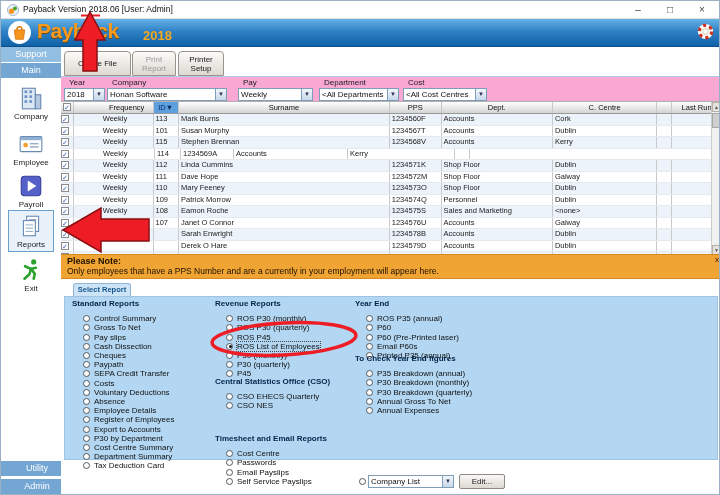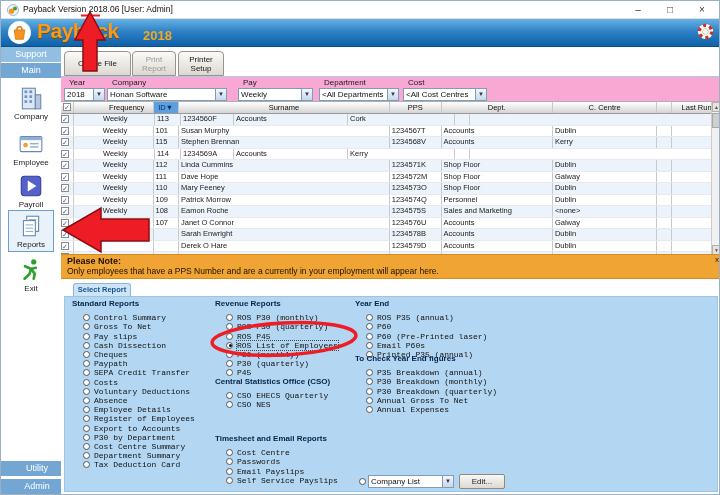--- a/index.html
+++ b/index.html
@@ -63,23 +63,23 @@
   .sb-btn { position:absolute; left:0; width:9px; height:10px; background:#e6e3de; border:1px solid #b4b0a8; font-size:5px; line-height:8px; text-align:center; color:#555; }
   .sb-up { top:0; } .sb-down { bottom:0; }
   .sb-thumb { position:absolute; left:0; top:11px; width:9px; height:15px; background:#cfcfcf; border:1px solid #a8a8a8; }
   
   .notice { position:absolute; left:0; top:207px; width:660px; height:25px; background:#f0a433; border-top:1px solid #d78a1d; border-bottom:1px solid #d78a1d; }
   .notice-title { font-size:9px; font-weight:bold; color:#1d1000; padding:1px 0 0 6px; }
   .notice-body  { font-size:8.5px; color:#1d1000; padding-left:6px; }
   .notice-close { position:absolute; right:2px; top:0; font-size:8px; color:#3a2000; cursor:default; }
   
   .report-tab { position:absolute; left:12px; top:236px; width:58px; height:13px; background:#cde4f7; border:1px solid #8fb6d9; border-bottom:none; border-radius:3px 3px 0 0; font-size:7.5px; font-weight:bold; color:#14548f; text-align:center; line-height:12px; cursor:default; }
-  .report-panel { position:absolute; left:3px; top:249px; width:654px; height:196px; background:#b3d7f2; border:1px solid #9cc4e4;padding-left:28px; }
+  .report-panel { position:absolute; left:3px; top:249px; width:654px; height:164px; background:#b3d7f2; border:1px solid #9cc4e4;padding-left:28px; }
   .group-heading { position:absolute; font-size:8px; font-weight:bold; color:#04244a; white-space:nowrap; }
-  .opt { position:absolute; height:9px; white-space:nowrap;font-family:Liberation Mono, monospace; }
+  .opt { position:absolute; height:9px; white-space:nowrap; }
   .radio { display:inline-block; width:7px; height:7px; border:1px solid #55585c; border-radius:50%; background:#fff; vertical-align:middle; position:relative; }
   .radio.checked::after { content:""; position:absolute; left:1.5px; top:1.5px; width:3px; height:3px; border-radius:50%; background:#101010; }
   .opt-label { font-size:8px; color:#101010; margin-left:4px; vertical-align:middle; }
   .opt-label.focused { outline:1px dotted #444; }
   .company-row { position:absolute; left:0; top:0; }
   .cr-radio { position:absolute; left:294px; top:181px; }
   .cr-combo { position:absolute; left:303px; top:178px; width:86px; }
   .btn-edit { position:absolute; left:394px; top:177px; width:46px; height:15px; background:linear-gradient(#f9f8f6,#ddd9d1); border:1px solid #8f8a80; border-radius:2px; font-size:8px; line-height:13px; text-align:center; color:#1a1a1a; }
   
   .overlay { position:absolute; left:0; top:0; z-index:60; pointer-events:none; }
@@ -200,20 +200,21 @@
           <div class="gc gc-dept">Dept.</div>
           <div class="gc gc-cc">C. Centre</div>
           <div class="gc gc-gap"></div>
           <div class="gc gc-last">Last Run</div>
         </div>
       <div id="grid-rows">
           <div class="g-row alt">
             <div class="gc gc-check"><span class="cbx">✓</span></div>
             <div class="gc gc-freq">Weekly</div>
             <div class="gc gc-id">113</div>
+            <div class="gc gc-sur">Mark Burns</div>
             <div class="gc gc-pps">1234560F</div>
             <div class="gc gc-dept">Accounts</div>
             <div class="gc gc-cc">Cork</div>
             <div class="gc gc-gap"></div>
             <div class="gc gc-last"></div>
           </div>
           <div class="g-row">
             <div class="gc gc-check"><span class="cbx">✓</span></div>
             <div class="gc gc-freq">Weekly</div>
             <div class="gc gc-id">101</div>

